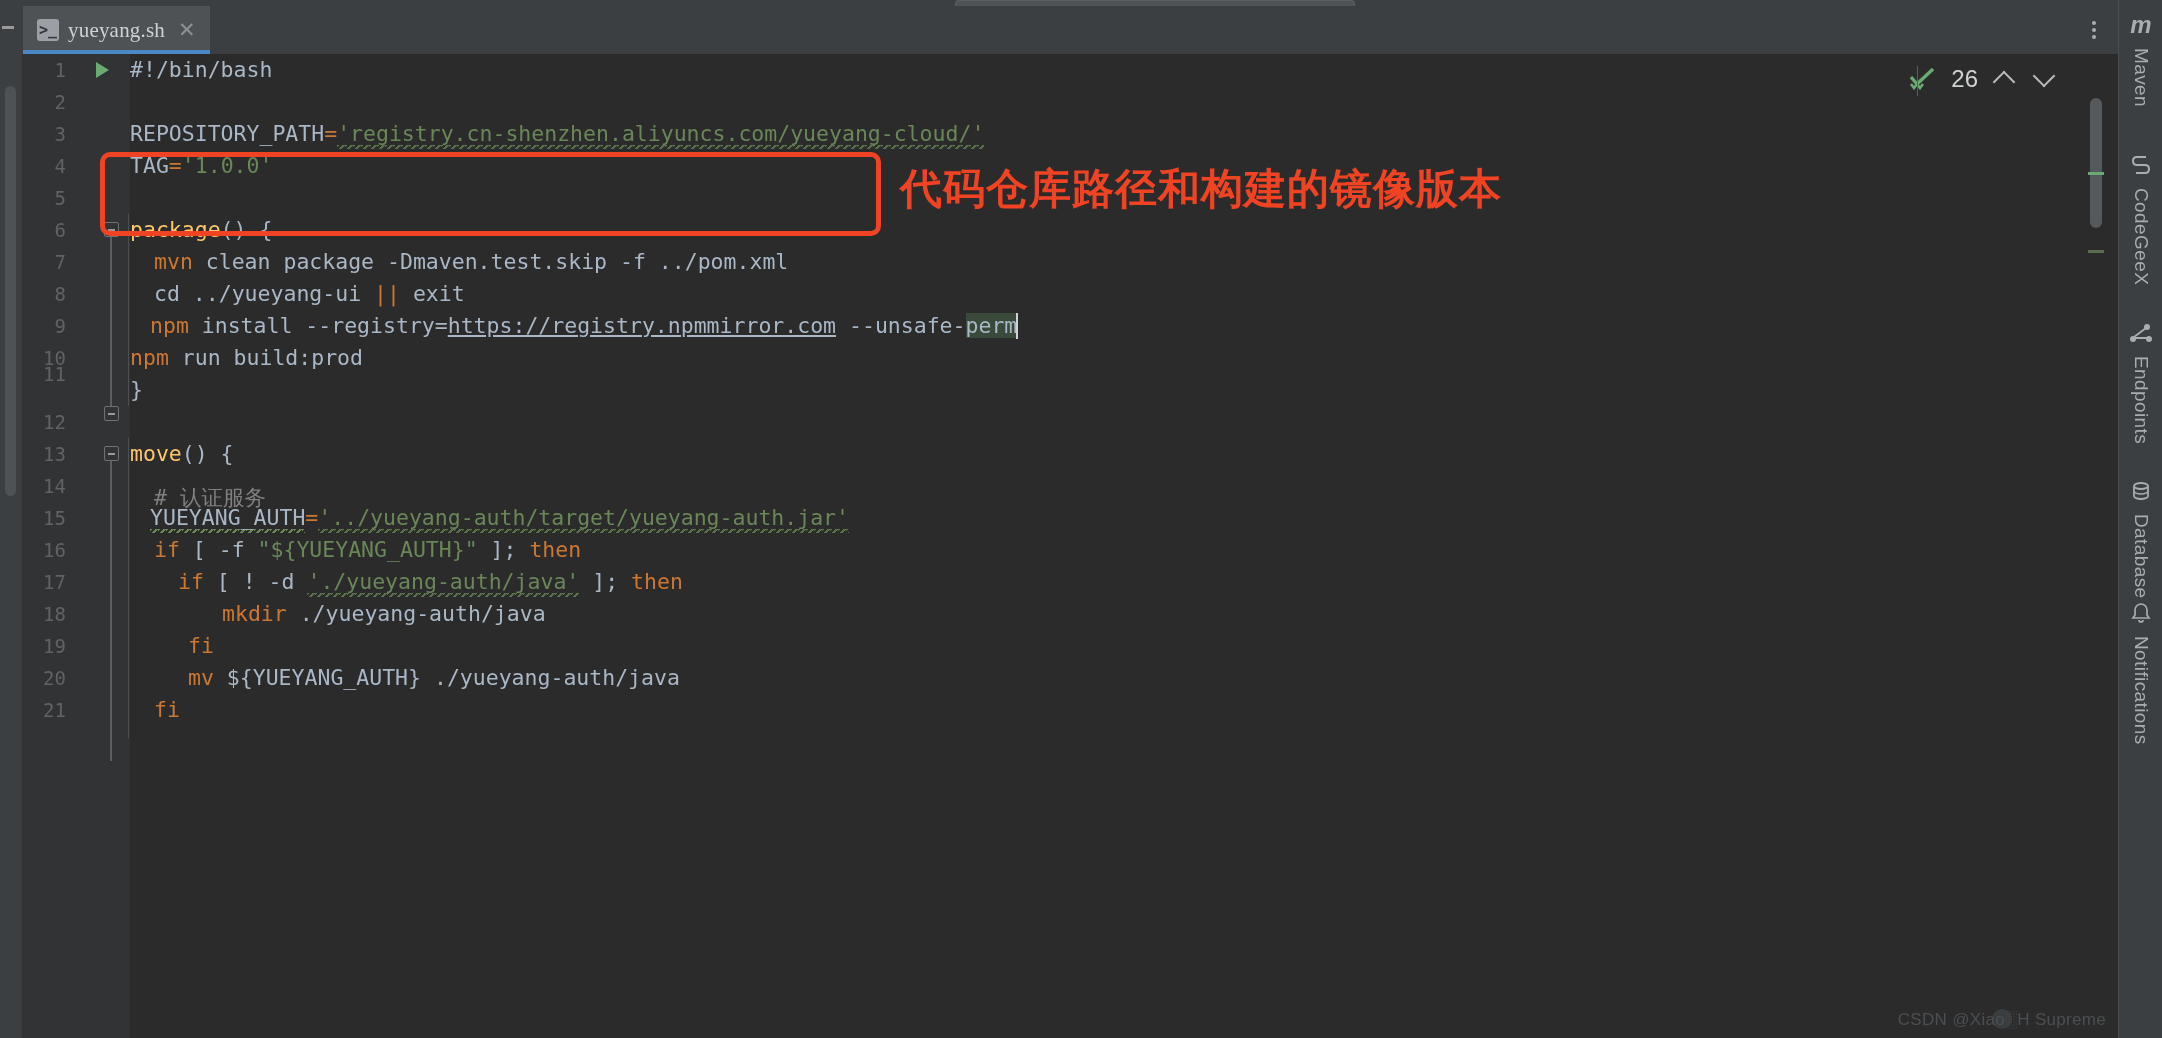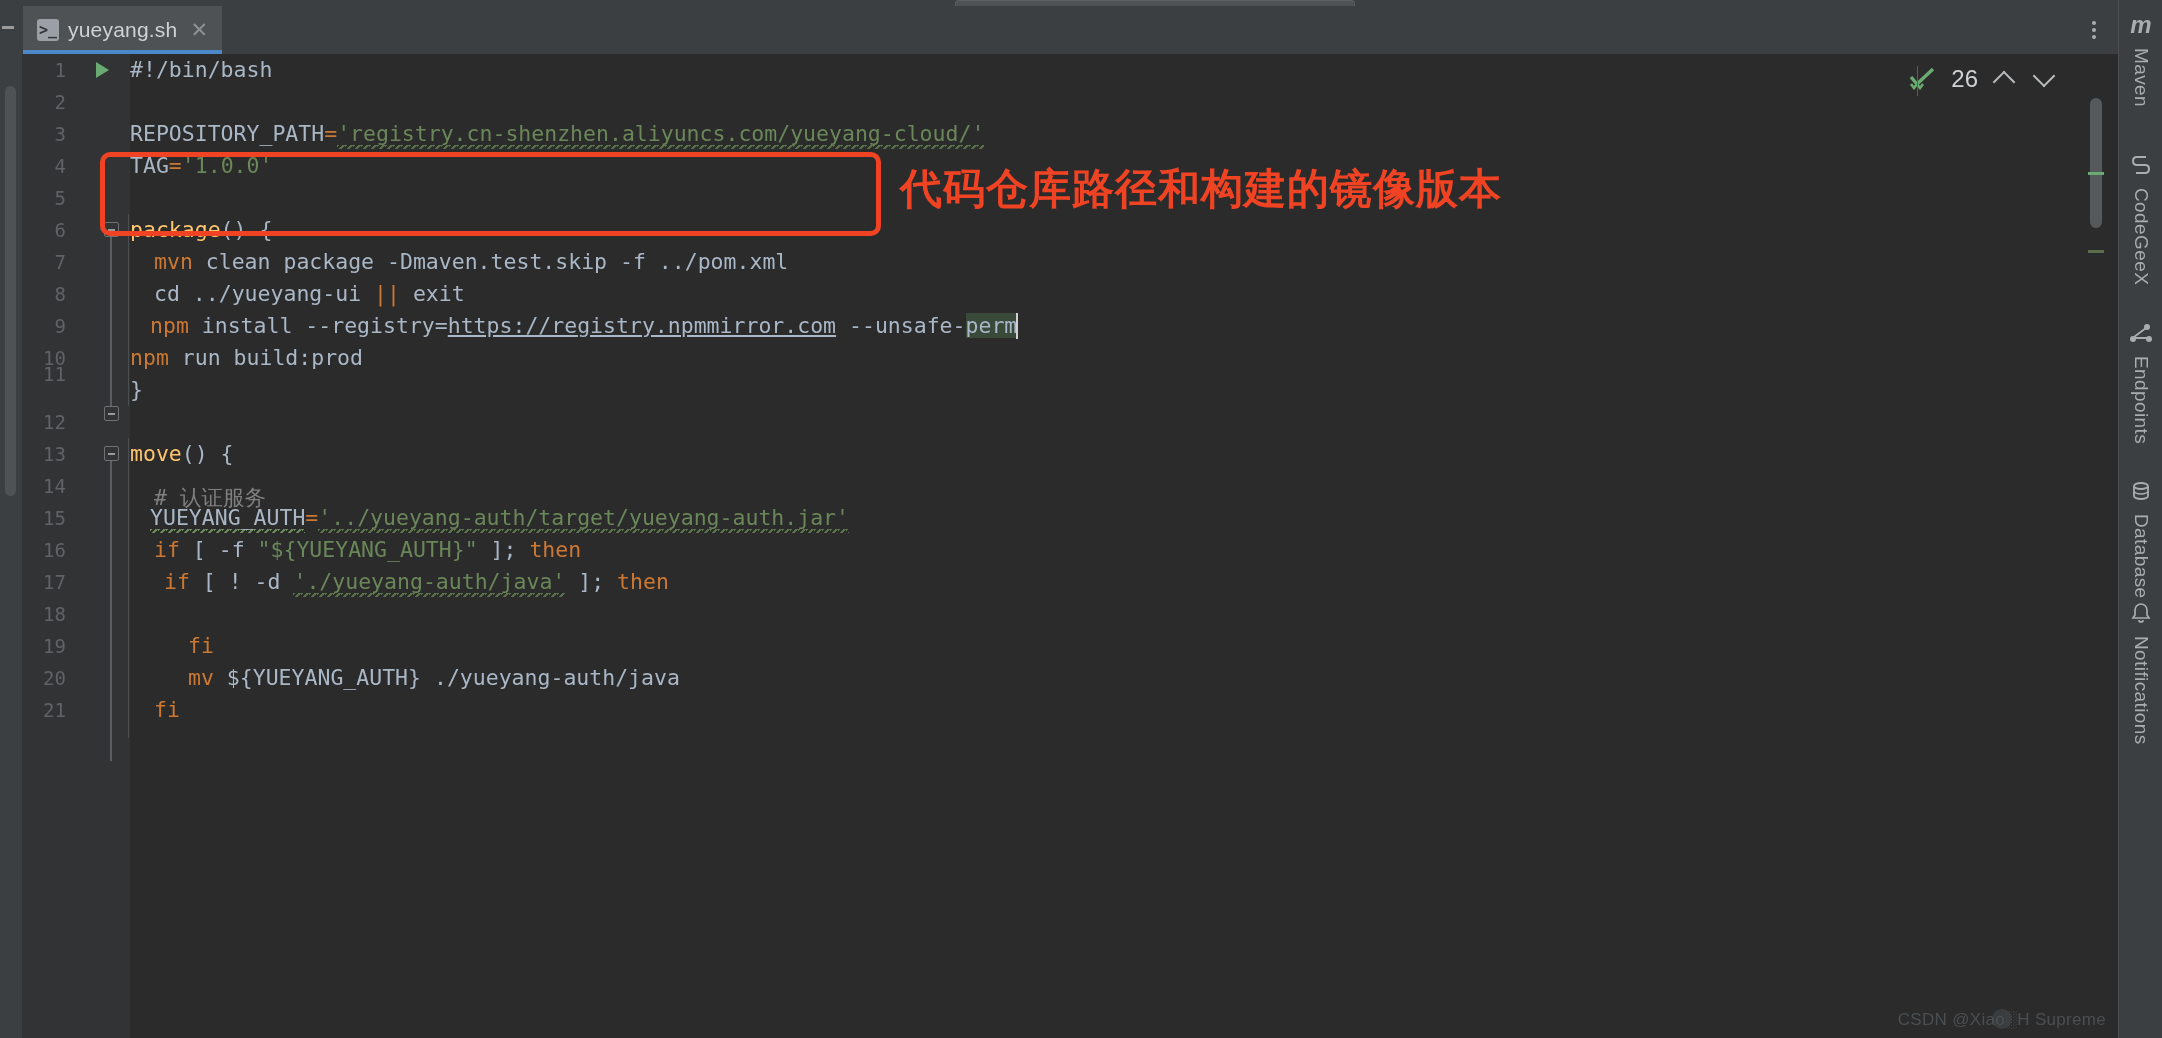--- a/index.html
+++ b/index.html
@@ -41,21 +41,21 @@
   .tab .tab-underline {
     position: absolute; left: 0; bottom: 0; width: 100%; height: 4px;
     background: #4a88c7;
   }
   .sh-icon {
     width: 22px; height: 22px; background: #9aa0a6; border-radius: 3px;
     display: flex; align-items: center; justify-content: center;
     color: #33363a; font-family: "DejaVu Sans Mono", monospace;
     font-size: 15px; font-weight: bold; line-height: 1;
   }
-  .tab-label { color: #cfd2d4; font-size: 21px; letter-spacing: .2px; }
+  .tab-label { color: #cfd2d4; font-size: 21px; letter-spacing: .2px; font-family: Liberation Serif, serif; }
   .tab-close {
     color: #8d9194; font-size: 21px; margin-left: 4px;
     font-family: "DejaVu Sans", sans-serif; line-height: 1;
   }
   .tab-kebab {
     position: absolute; right: 12px; top: 12px;
     width: 24px; height: 24px;
     display: flex; flex-direction: column; align-items: center;
     justify-content: center; gap: 3px;
   }
@@ -358,22 +358,23 @@
       <div class="code-text" style="top:320px"><span class="c-def">}</span></div>
 
       <div class="code-text" style="top:384px"><span class="c-fn">move</span><span class="c-def">() {</span></div>
 
       <div class="code-text" style="top:428px; padding-left:24px"><span class="c-cmt"># 认证服务</span></div>
 
       <div class="code-text" style="top:448px; padding-left:20px"><span class="c-def squig">YUEYANG_AUTH</span><span class="c-kw">=</span><span class="c-str squig-g">'../yueyang-auth/target/yueyang-auth.jar'</span></div>
 
       <div class="code-text" style="top:480px; padding-left:24px"><span class="c-kw">if</span><span class="c-def"> [ -f </span><span class="c-str">"${YUEYANG_AUTH}"</span><span class="c-def"> ]; </span><span class="c-kw">then</span></div>
 
-      <div class="code-text" style="top:512px; padding-left:34px"><span class="c-kw">if</span><span class="c-def"> [ ! -d </span><span class="c-str squig-g">'./yueyang-auth/java'</span><span class="c-def"> ]; </span><span class="c-kw">then</span></div>
-
+      <div class="code-text" style="top:512px; padding-left:48px"><span class="c-kw">if</span><span class="c-def"> [ ! -d </span><span class="c-str squig-g">'./yueyang-auth/java'</span><span class="c-def"> ]; </span><span class="c-kw">then</span></div>
+
+      <div class="code-text" style="top:544px; padding-left:92px"><span class="c-kw">mkdir</span><span class="c-def"> ./yueyang-auth/java</span></div>
 
       <div class="code-text" style="top:576px; padding-left:58px"><span class="c-kw">fi</span></div>
 
       <div class="code-text" style="top:608px; padding-left:58px"><span class="c-kw">mv</span><span class="c-def"> ${YUEYANG_AUTH} ./yueyang-auth/java</span></div>
 
       <div class="code-text" style="top:640px; padding-left:24px"><span class="c-kw">fi</span></div>
     </div>
 
     <div class="inspect">
       <span class="check-mark">

